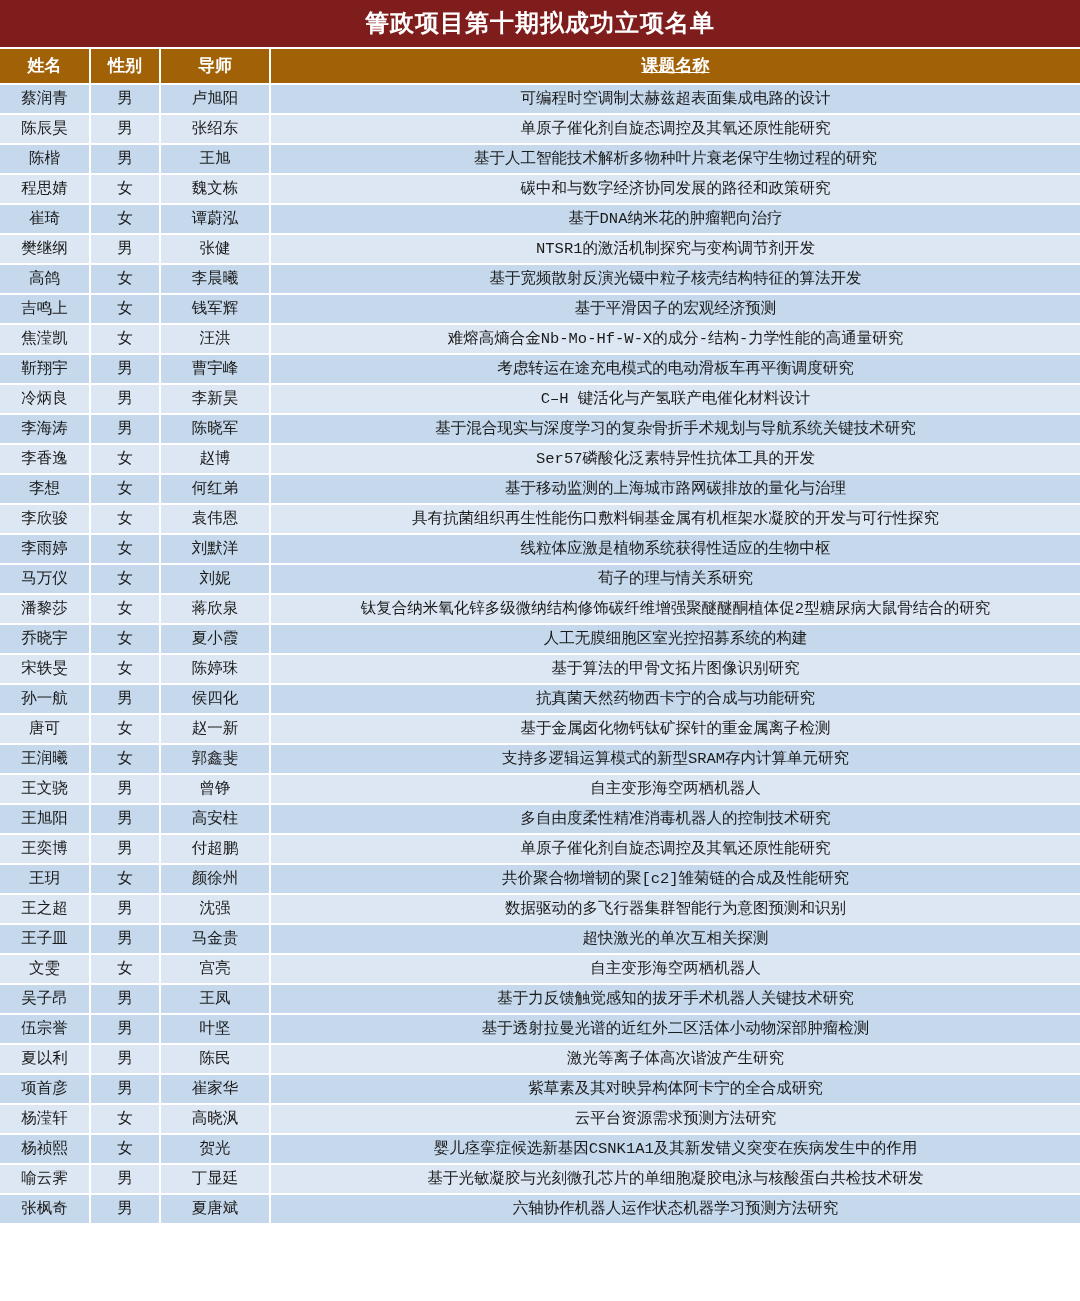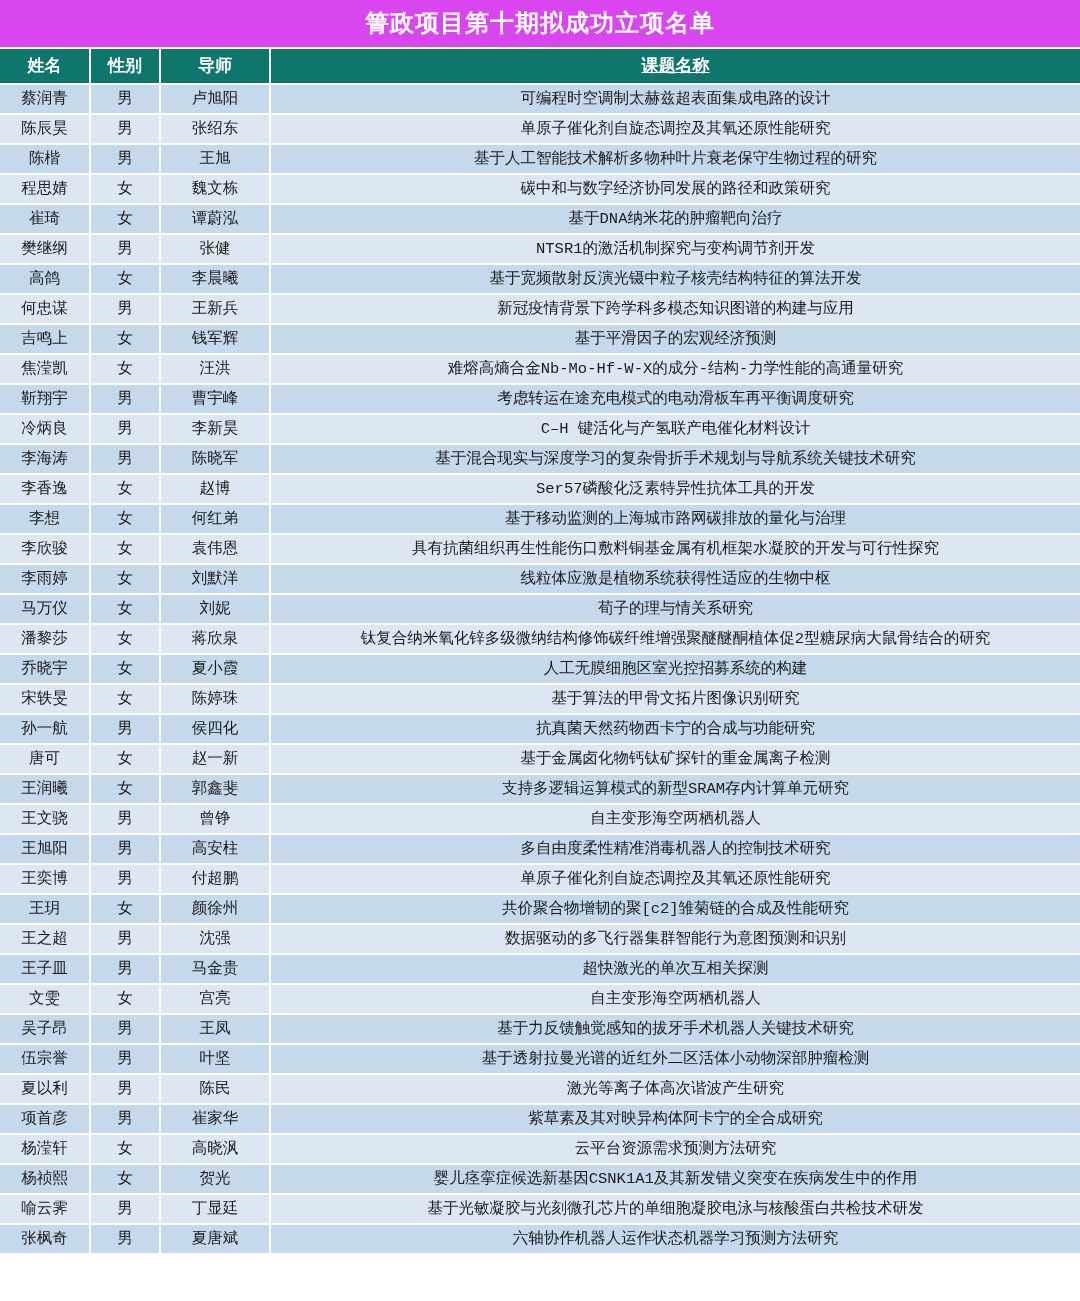--- a/index.html
+++ b/index.html
@@ -10,41 +10,41 @@
   body {
     width: 1080px;
     font-family: "Liberation Sans", "DejaVu Sans", sans-serif;
   }
   .page {
     width: 1080px;
     box-sizing: border-box;
     background: #ffffff;
   }
   .title-bar {
-    background: #d946ef;
+    background: #7f1d1d;
     color: #ffffff;
     text-align: center;
     font-size: 24px;
     font-weight: bold;
     letter-spacing: 1px;
     padding: 7px 0 8px 0;
     border-bottom: 2px solid #ffffff;
   }
   table.roster {
     border-collapse: collapse;
     width: 1080px;
     table-layout: fixed;
   }
   table.roster col.c-name  { width: 90px; }
   table.roster col.c-gen   { width: 70px; }
   table.roster col.c-adv   { width: 110px; }
   table.roster col.c-topic { width: 810px; }
 
   table.roster th {
-    background: #0f766e;
+    background: #a16207;
     color: #ffffff;
     font-size: 17px;
     font-weight: bold;
     padding: 5px 2px 6px 2px;
     border-right: 2px solid #ffffff;
     border-bottom: 2px solid #ffffff;
     text-align: center;
   }
   table.roster th:last-child { border-right: none; text-decoration: underline; }
 
@@ -123,26 +123,20 @@
           <td>男</td>
           <td>张健</td>
           <td class="topic">NTSR1的激活机制探究与变构调节剂开发</td>
         </tr>
         <tr class="row-a">
           <td>高鸽</td>
           <td>女</td>
           <td>李晨曦</td>
           <td class="topic">基于宽频散射反演光镊中粒子核壳结构特征的算法开发</td>
         </tr>
-        <tr class="row-b">
-          <td>何忠谋</td>
-          <td>男</td>
-          <td>王新兵</td>
-          <td class="topic">新冠疫情背景下跨学科多模态知识图谱的构建与应用</td>
-        </tr>
         <tr class="row-a">
           <td>吉鸣上</td>
           <td>女</td>
           <td>钱军辉</td>
           <td class="topic">基于平滑因子的宏观经济预测</td>
         </tr>
         <tr class="row-b">
           <td>焦滢凯</td>
           <td>女</td>
           <td>汪洪</td>

